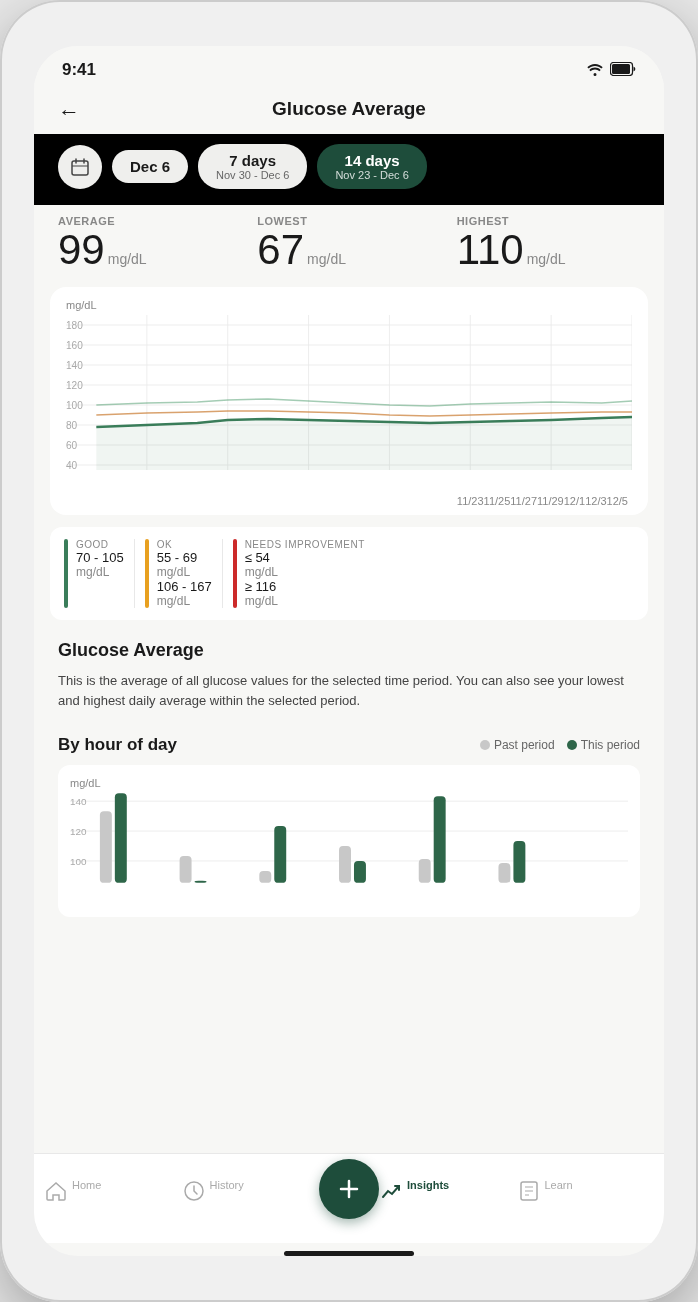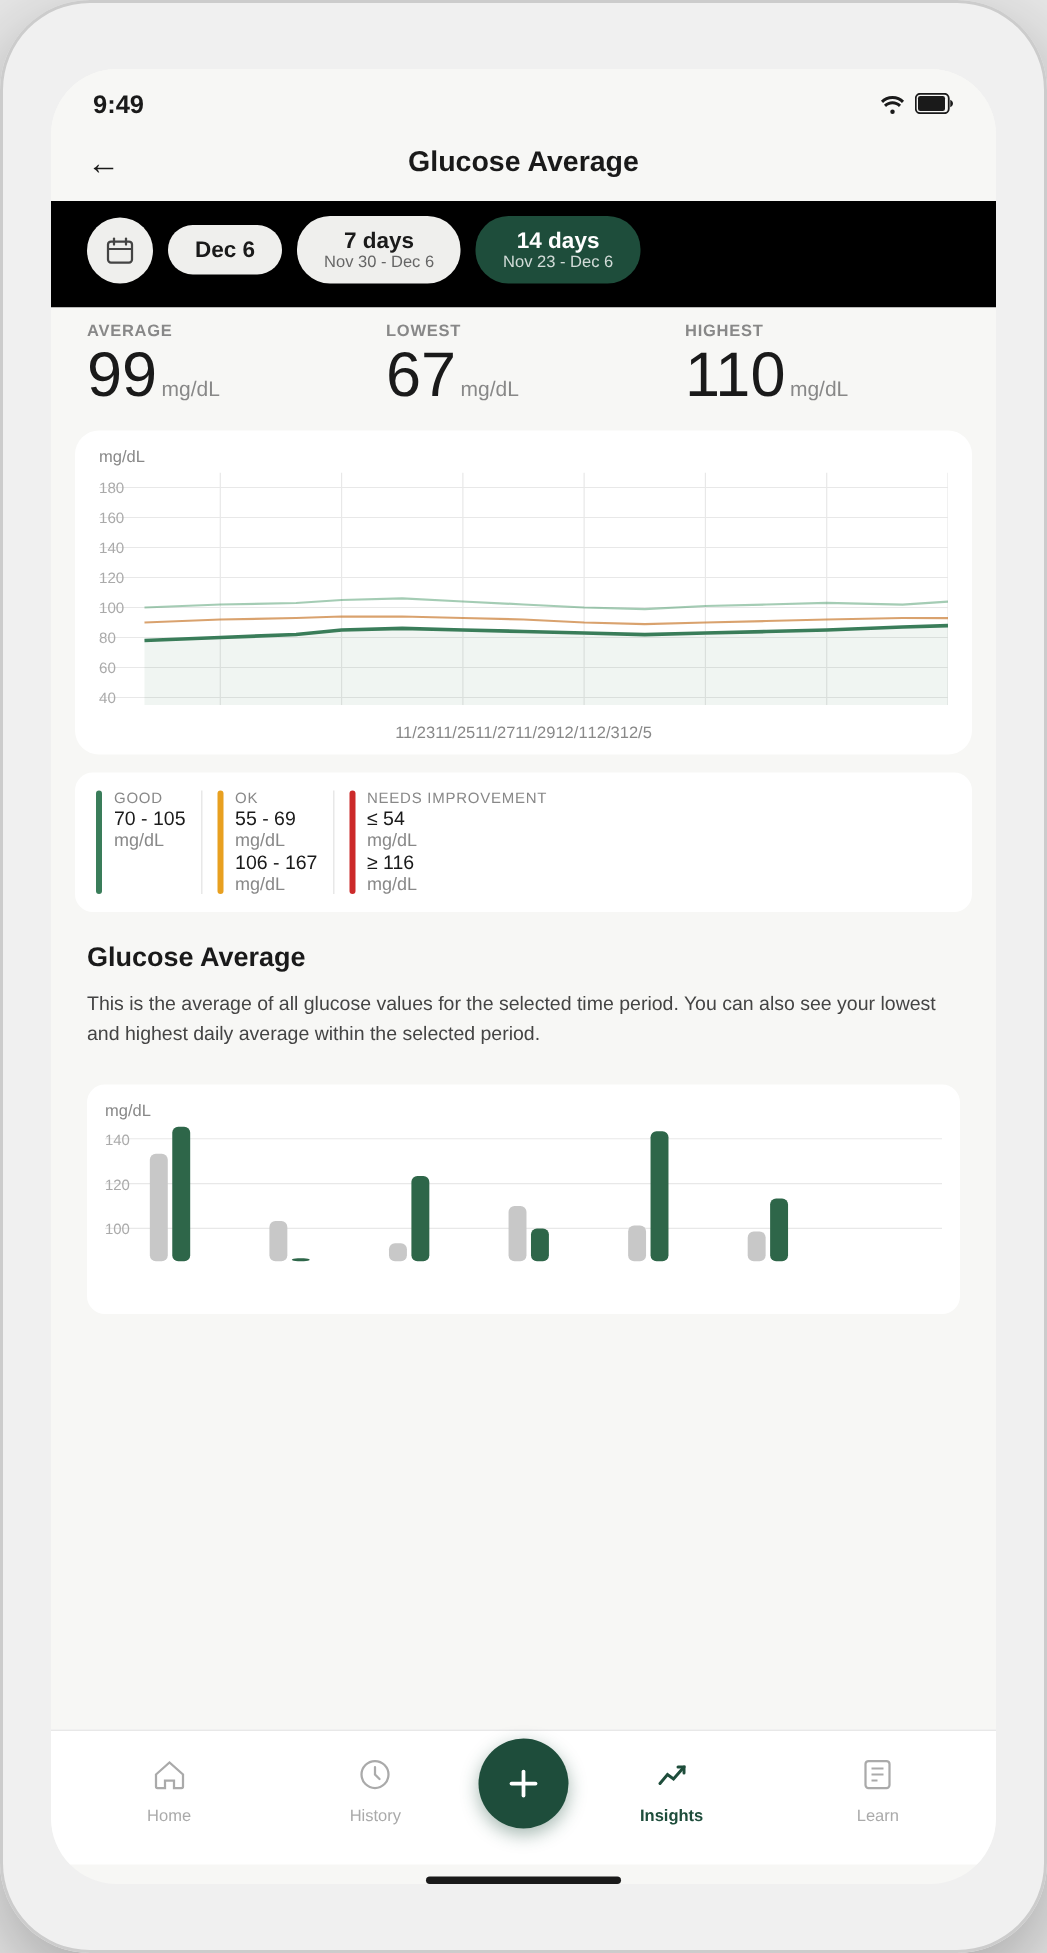--- a/index.html
+++ b/index.html
@@ -169,23 +169,23 @@
     .chart-area {
       position: relative;
       height: 160px;
     }
     .chart-svg {
       width: 100%;
       height: 100%;
     }
     .chart-x-labels {
       display: flex;
-      justify-content: center;
+      justify-content: flex-end;
       padding: 4px 4px 0;
-      margin-top: 4px;
+      margin-top: 16px;
     }
     .chart-x-label {
       font-size: 11px;
       color: #888;
       text-align: center;
     }
     .legend-section {
       display: flex;
       gap: 0;
       margin: 12px 16px 0;
@@ -289,22 +289,21 @@
       background: white;
       border-top: 1px solid #e8e8e8;
       display: flex;
       align-items: center;
       justify-content: space-around;
       padding: 0 10px 10px;
       position: relative;
     }
     .nav-item {
       display: flex;
-      flex-direction: column;
-      align-items: center;
+      flex-direction: row;
       gap: 4px;
       cursor: pointer;
       flex: 1;
     }
     .nav-icon {
       font-size: 22px;
       color: #aaa;
     }
     .nav-icon.active {
       color: #1e4d3b;
@@ -339,21 +338,21 @@
       margin: 8px auto 0;
     }
   </style>
 </head>
 <body>
 
 <div class="phone-frame">
   <div class="phone-screen">
 
     <div class="status-bar">
-      <span class="status-time">9:49</span>
+      <span class="status-time">9:41</span>
       <div class="status-icons">
         <span class="wifi-icon">
           <svg width="18" height="14" viewBox="0 0 18 14" fill="none">
             <path d="M9 11a1.5 1.5 0 110 3 1.5 1.5 0 010-3z" fill="#1a1a1a"></path>
             <path d="M9 7.5C10.7 7.5 12.2 8.2 13.3 9.3l1.4-1.4C13 6.3 11.1 5.5 9 5.5s-4 .8-5.7 2.4l1.4 1.4C5.8 8.2 7.3 7.5 9 7.5z" fill="#1a1a1a"></path>
             <path d="M9 4C11.5 4 13.7 5 15.3 6.6l1.4-1.4C14.9 3.3 12.1 2 9 2S3.1 3.3 1.3 5.2l1.4 1.4C4.3 5 6.5 4 9 4z" fill="#1a1a1a"></path>
           </svg>
         </span>
         <span class="battery-icon">
           <svg width="26" height="14" viewBox="0 0 26 14">
@@ -501,20 +500,33 @@
           </div>
         </div>
       </div>
 
       <div class="info-section">
         <div class="info-title">Glucose Average</div>
         <div class="info-text">This is the average of all glucose values for the selected time period. You can also see your lowest and highest daily average within the selected period.</div>
       </div>
 
       <div class="hourly-section">
+        <div class="hourly-header">
+          <span class="hourly-title">By hour of day</span>
+          <div class="hourly-legend">
+            <span class="legend-label">
+              <span class="legend-dot past"></span>
+              <span>Past period</span>
+            </span>
+            <span class="legend-label">
+              <span class="legend-dot current"></span>
+              <span>This period</span>
+            </span>
+          </div>
+        </div>
         <div class="hourly-bars-wrapper">
           <div class="hourly-y-label">mg/dL</div>
           <svg width="100%" height="110" viewBox="0 0 560 110">
 
             <line x1="0" y1="10" x2="560" y2="10" stroke="#e8e8e8" stroke-width="0.8"></line>
             <line x1="0" y1="40" x2="560" y2="40" stroke="#e8e8e8" stroke-width="0.8"></line>
             <line x1="0" y1="70" x2="560" y2="70" stroke="#e8e8e8" stroke-width="0.8"></line>
             <text x="0" y="14" font-size="10" fill="#aaa">140</text>
             <text x="0" y="44" font-size="10" fill="#aaa">120</text>
             <text x="0" y="74" font-size="10" fill="#aaa">100</text>

